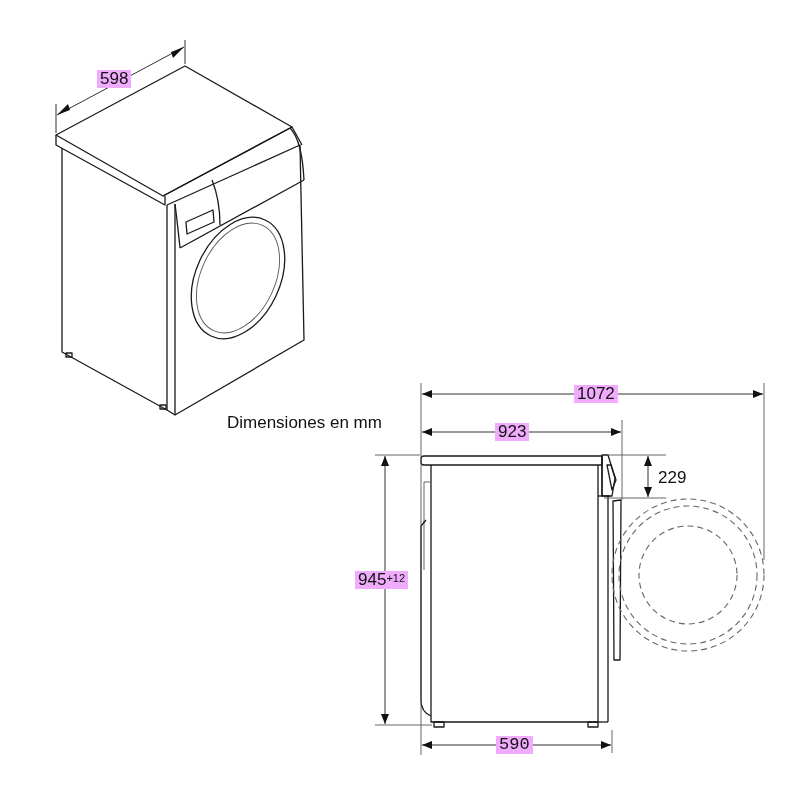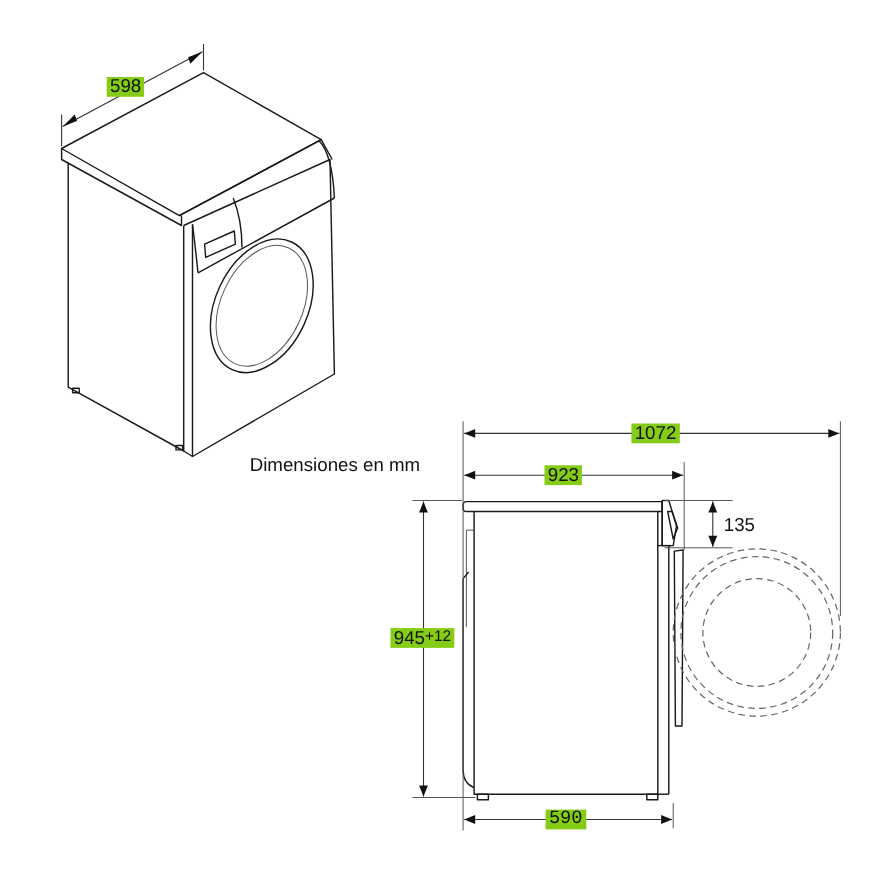--- a/index.html
+++ b/index.html
@@ -2,22 +2,22 @@
 <html><head>
 <meta charset="utf-8">
 <style>
   html,body{margin:0;padding:0;background:#ffffff;}
   body{width:800px;height:800px;overflow:hidden;position:relative;font-family:"Liberation Sans",sans-serif;}
   svg{position:absolute;left:0;top:0;}
   .ln{stroke:#1a1a1a;stroke-width:1.3;fill:none;stroke-linejoin:round;}
   .thin{stroke:#555;stroke-width:0.9;fill:none;}
   .dim{stroke:#333;stroke-width:1;fill:none;}
   .dash{stroke:#666;stroke-width:1.1;fill:none;stroke-dasharray:6 4;}
-  .txt{position:absolute;color:#111;font-size:17px;white-space:nowrap;background:#84cc16;padding:0 3px;line-height:18px;}
-  .sup{font-size:14px;vertical-align:top;position:relative;top:-2px;}
+  .txt{position:absolute;color:#111;font-size:17px;white-space:nowrap;background:#f0abfc;padding:0 3px;line-height:18px;}
+  .sup{font-size:11px;vertical-align:top;position:relative;top:-2px;}
 </style>
 </head>
 <body>
 
 <svg width="800" height="800" viewBox="0 0 800 800">
 
   <g>
 
     <polygon class="ln" points="56,135 185,66 292,127 163,196"></polygon>
 
@@ -113,15 +113,15 @@
     <line class="dim" x1="422" y1="745" x2="611" y2="745"></line>
     <polygon points="422,745 432,741 432,749" fill="#111"></polygon>
     <polygon points="611,745 601,741 601,749" fill="#111"></polygon>
   </g>
 </svg>
 
 <div class="txt" style="left:97px;top:70px;transform:rotate(0deg);">598</div>
 <div class="txt" style="left:224px;top:414px;background:transparent;">Dimensiones en mm</div>
 <div class="txt" style="left:561px;top:385px;margin-left:13px;">1072</div>
 <div class="txt" style="left:495px;top:423px;">923</div>
-<div class="txt" style="left:655px;top:469px;background:transparent;">135</div>
+<div class="txt" style="left:655px;top:469px;background:transparent;">229</div>
 <div class="txt" style="left:355px;top:571px;"><span>945</span><span class="sup">+12</span></div>
 <div class="txt" style="left:496px;top:736px;font-family:Liberation Mono, monospace;">590</div>
 
 </body></html>

